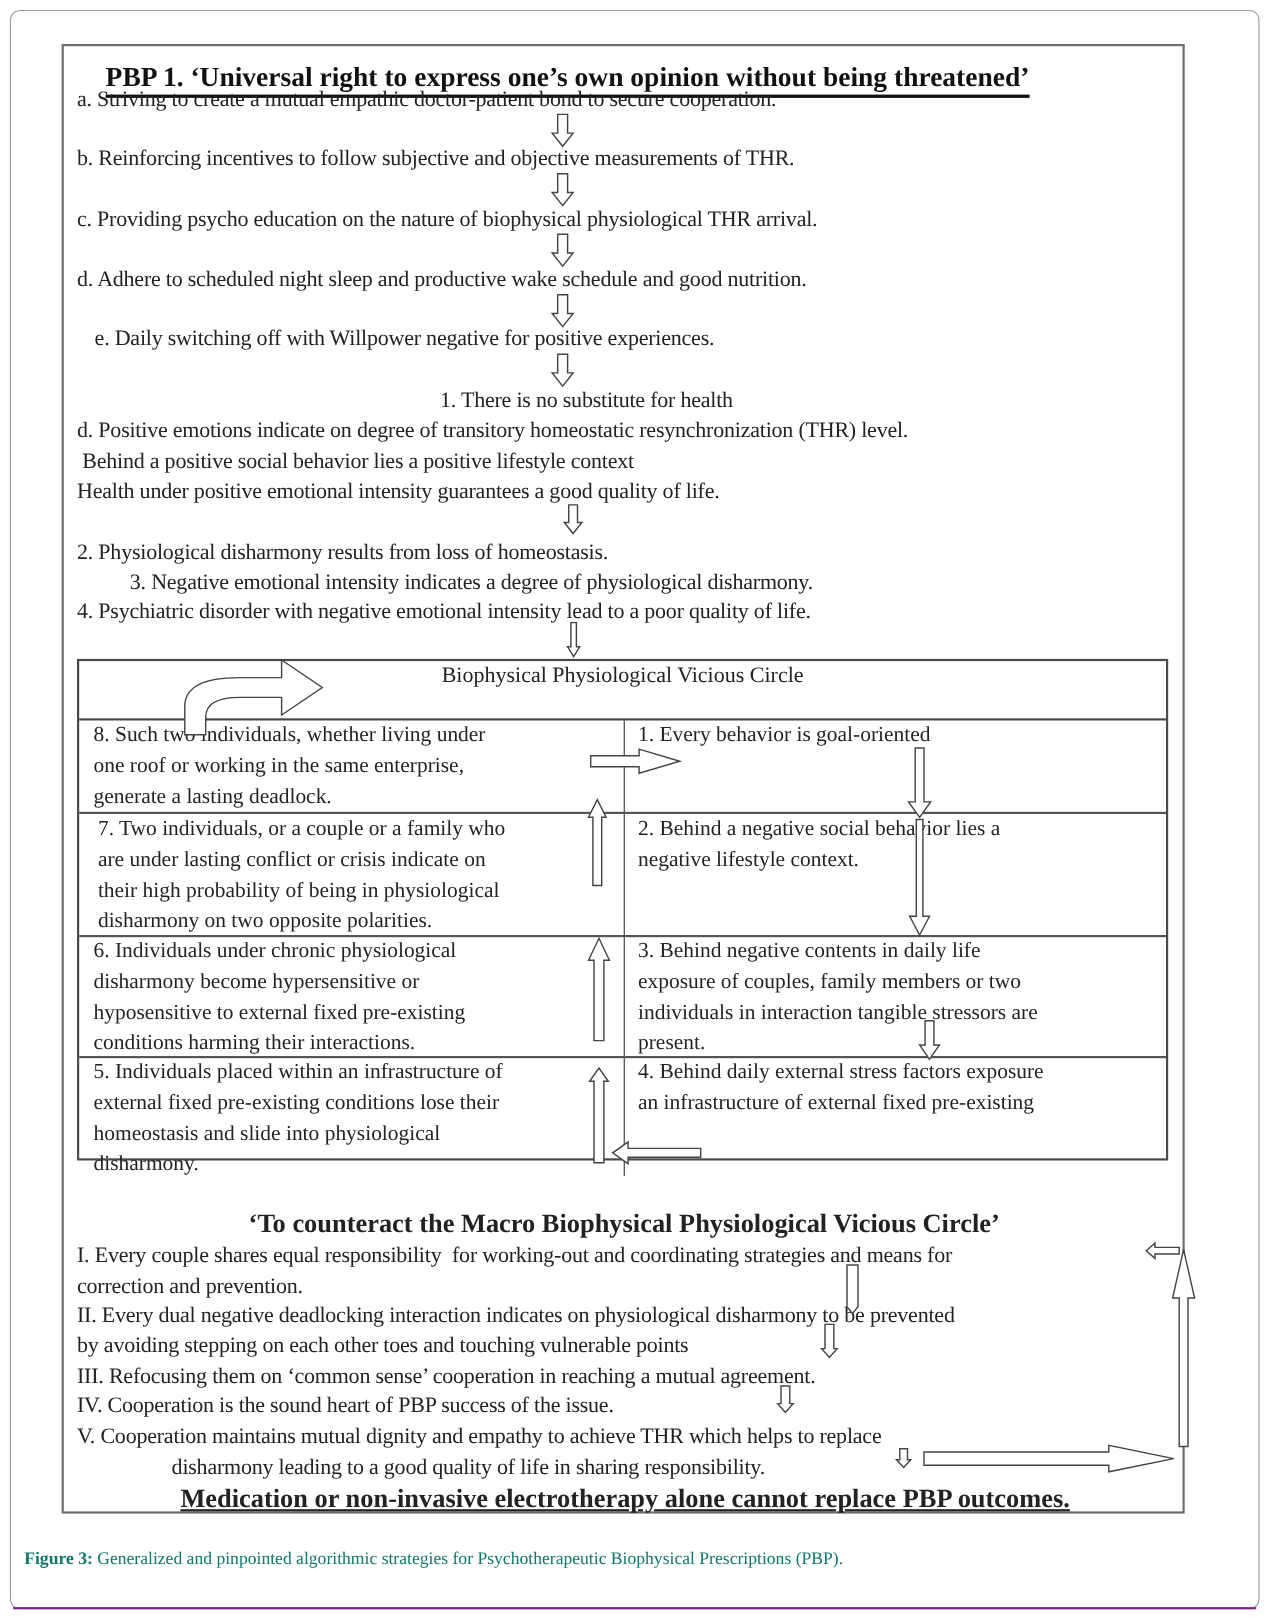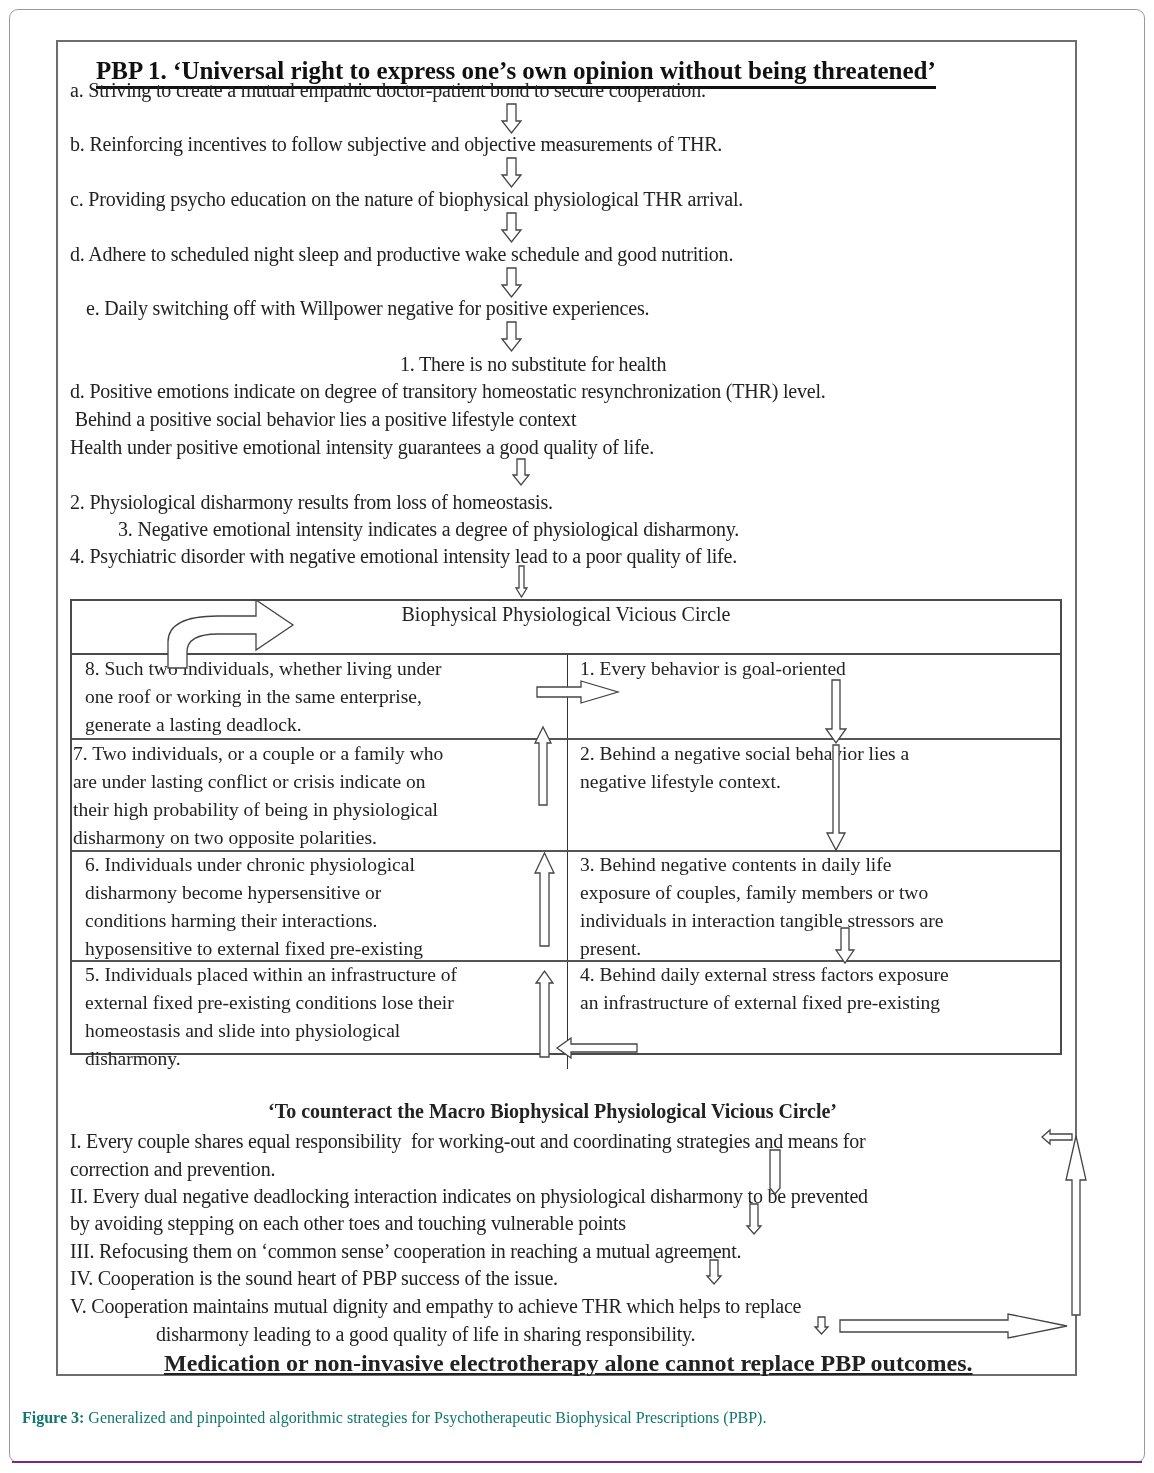--- a/index.html
+++ b/index.html
@@ -2,21 +2,21 @@
 <html><head>
 <meta charset="utf-8">
 <style>
   html,body{margin:0;padding:0;background:#ffffff;}
   body{width:1154px;height:1473px;position:relative;overflow:hidden;font-family:"Liberation Serif","DejaVu Serif",serif;color:#1a1a1a;}
   .outer-card{position:absolute;left:9px;top:9px;width:1136px;height:1454px;border:1px solid #9a9a9a;border-radius:9px;box-sizing:border-box;}
   .outer-accent{position:absolute;left:12px;top:1461px;width:1130px;height:2px;background:#7a2a7e;}
   .figure{position:absolute;left:56px;top:40px;width:1021px;height:1336px;border:2px solid #6d6d6d;box-sizing:border-box;}
   .t{position:absolute;white-space:nowrap;font-size:20px;line-height:24px;color:#222;letter-spacing:-0.2px;}
   .title{position:absolute;left:70px;top:56px;font-size:25px;font-weight:bold;line-height:30px;white-space:nowrap;border-bottom:3px solid #111;padding-bottom:0px;color:#111;margin-left:26px;}
-  .subtitle{position:absolute;font-size:20px;font-weight:bold;white-space:nowrap;color:#222;margin-left:42px;}
+  .subtitle{position:absolute;font-size:24px;font-weight:bold;white-space:nowrap;color:#222;}
   .bottom-note{position:absolute;left:164px;top:1350px;font-size:24px;font-weight:bold;white-space:nowrap;text-decoration:underline;color:#222;}
   .circle-table{position:absolute;left:70px;top:599px;width:992px;height:456px;border:2px solid #4a4a4a;box-sizing:border-box;}
   .circle-head{position:absolute;left:0;top:0;width:988px;height:54px;border-bottom:2px solid #4a4a4a;box-sizing:border-box;}
   .circle-head-text{position:absolute;left:0;width:988px;top:2px;text-align:center;font-size:20px;color:#222;}
   .vline{position:absolute;left:495px;top:54px;width:1px;height:414px;background:#333;}
   .hline{position:absolute;left:0;width:988px;height:2px;background:#555;}
   .cell{position:absolute;font-size:19.5px;line-height:28px;color:#222;}
   .caption{position:absolute;left:22px;top:1409px;font-size:16px;color:#0f766e;font-family:"Liberation Serif",serif;white-space:nowrap;}
   .caption b{font-weight:bold;}
   svg.arrows{position:absolute;left:0;top:0;width:1154px;height:1473px;pointer-events:none;}
@@ -53,31 +53,31 @@
   <div class="vline"></div>
   <div class="hline" style="top:137px;"></div>
   <div class="hline" style="top:249px;"></div>
   <div class="hline" style="top:359px;"></div>
 
   <div class="cell" style="left:13px;top:54px;">
     <div>8. Such two individuals, whether living under</div>
     <div>one roof or working in the same enterprise,</div>
     <div>generate a lasting deadlock.</div>
   </div>
-  <div class="cell" style="left:1px;top:139px;">
+  <div class="cell" style="left:17px;top:139px;">
     <div>7. Two individuals, or a couple or a family who</div>
     <div>are under lasting conflict or crisis indicate on</div>
     <div>their high probability of being in physiological</div>
     <div>disharmony on two opposite polarities.</div>
   </div>
   <div class="cell" style="left:13px;top:250px;">
     <div>6. Individuals under chronic physiological</div>
     <div>disharmony become hypersensitive or</div>
+    <div>hyposensitive to external fixed pre-existing</div>
     <div>conditions harming their interactions.</div>
-    <div>hyposensitive to external fixed pre-existing</div>
   </div>
   <div class="cell" style="left:13px;top:360px;">
     <div>5. Individuals placed within an infrastructure of</div>
     <div>external fixed pre-existing conditions lose their</div>
     <div>homeostasis and slide into physiological</div>
     <div>disharmony.</div>
   </div>
 
   <div class="cell" style="left:508px;top:54px;">
     <div>1. Every behavior is goal-oriented</div>

